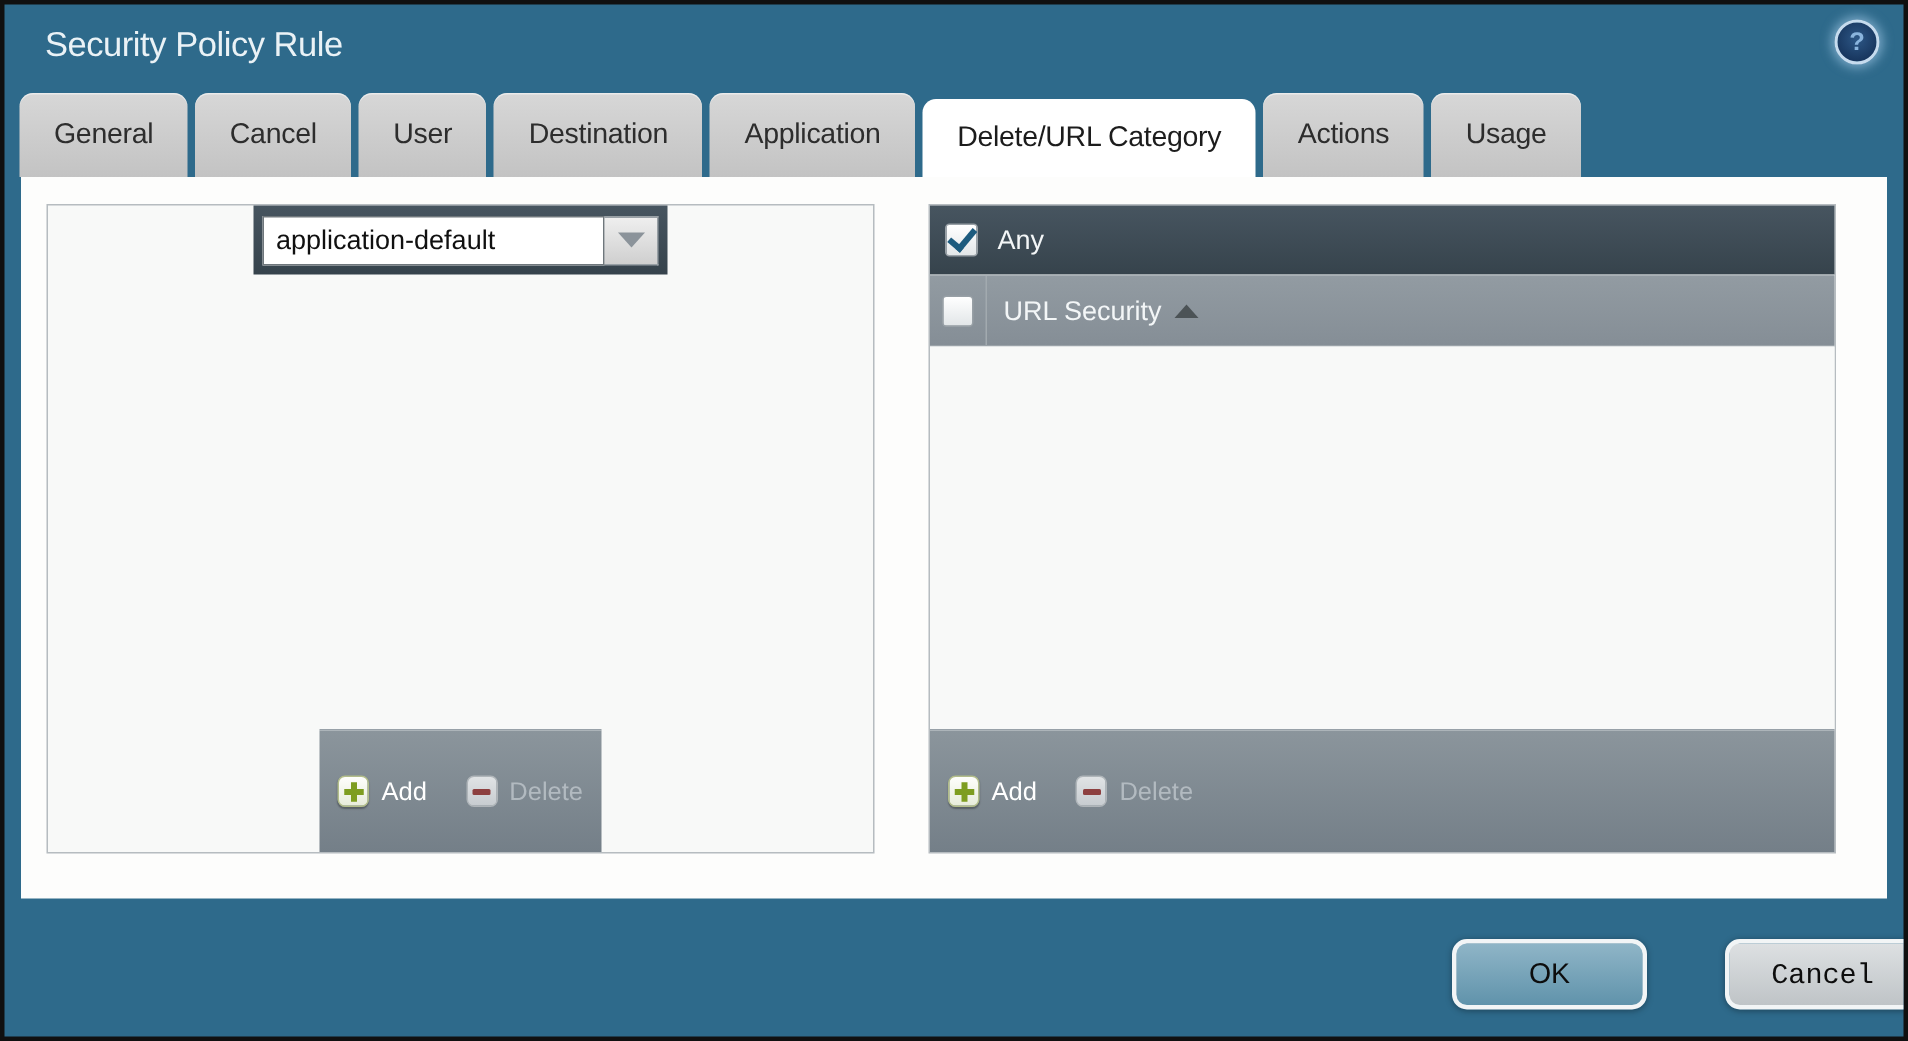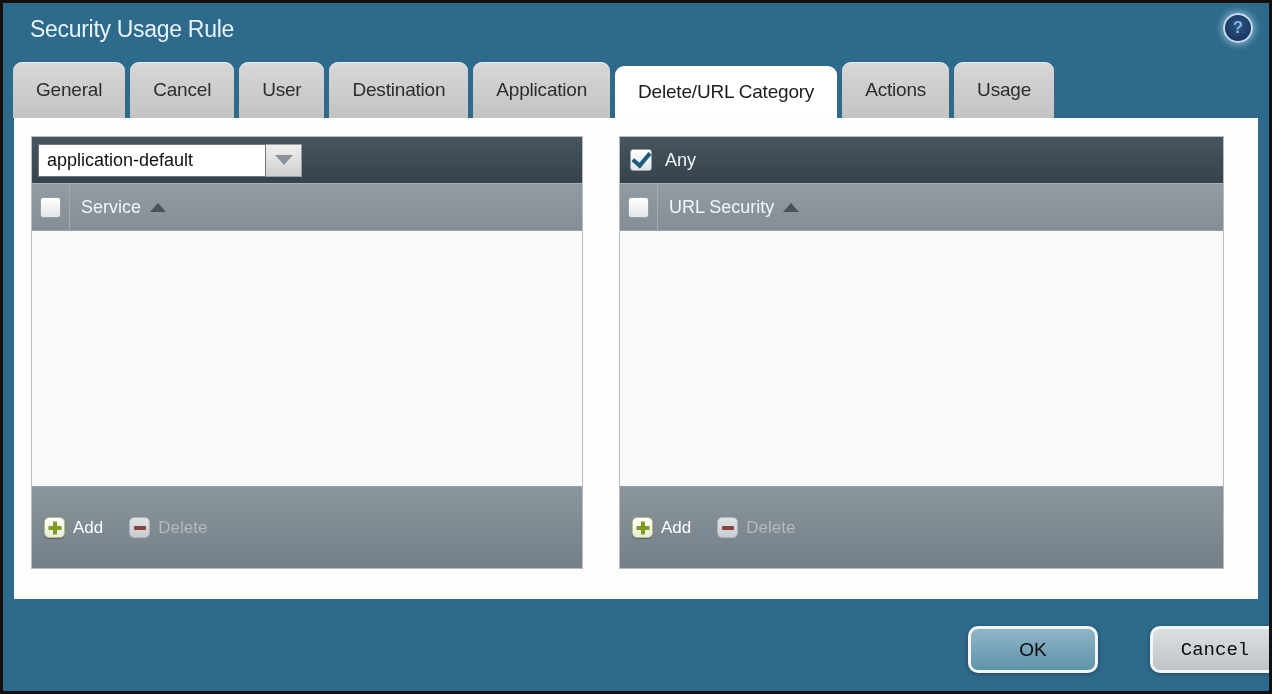--- a/index.html
+++ b/index.html
@@ -61,21 +61,21 @@
     background: #fdfdfc;
     z-index: 1;
   }
 
   .panel {
     position: absolute; top: 18px; height: 433px;
     display: flex; flex-direction: column;
     border: 1px solid #b6bcc0; box-sizing: border-box;
     background: #f8f9f8;
   }
-  .panel-service { left: 17px; width: 552px; }
+  .panel-service { left: 17px; width: 552px; align-items: center; }
   .panel-url { left: 605px; width: 605px; }
 
   .panel-header {
     flex: 0 0 46px; height: 46px;
     background: linear-gradient(#475560, #36434c);
     display: flex; align-items: center;
     padding: 0 6px; box-sizing: border-box;
   }
 
   
@@ -189,21 +189,21 @@
     display: flex; align-items: center; justify-content: center;
     font-size: 19px; color: #0d0d0d; cursor: pointer;
     box-shadow: 0 1px 4px rgba(0,0,0,.35);
   }
   .btn-ok { left: 965px; background: linear-gradient(#8fb5c7, #6093ab); }
   .btn-cancel { left: 1147px; background: linear-gradient(#dde0e2, #bfc4c7); font-family: Liberation Mono, monospace; }
 </style>
 </head>
 <body>
 
-<div class="dlg-title">Security Usage Rule</div>
+<div class="dlg-title">Security Policy Rule</div>
 <div class="help-icon">?</div>
 
 <div class="tabbar">
   <div class="tab">General</div>
   <div class="tab">Cancel</div>
   <div class="tab">User</div>
   <div class="tab">Destination</div>
   <div class="tab">Application</div>
   <div class="tab active">Delete/URL Category</div>
   <div class="tab">Actions</div>
@@ -214,27 +214,20 @@
 
   <div class="panel panel-service">
     <div class="panel-header">
       <div class="combo">
         <div class="combo-input">application-default</div>
         <div class="combo-btn">
           <div class="tri-down"></div>
         </div>
       </div>
     </div>
-    <div class="colheader">
-      <div class="cb-cell">
-        <div class="checkbox"></div>
-      </div>
-      <div class="col-label">Service</div>
-      <div class="tri-up"></div>
-    </div>
     <div class="panel-body"></div>
     <div class="panel-footer">
       <div class="footbtn">
         <div class="icon-sq add-ic"></div>
         <div class="lbl">Add</div>
       </div>
       <div class="footbtn disabled">
         <div class="icon-sq del-ic"></div>
         <div class="lbl">Delete</div>
       </div>

